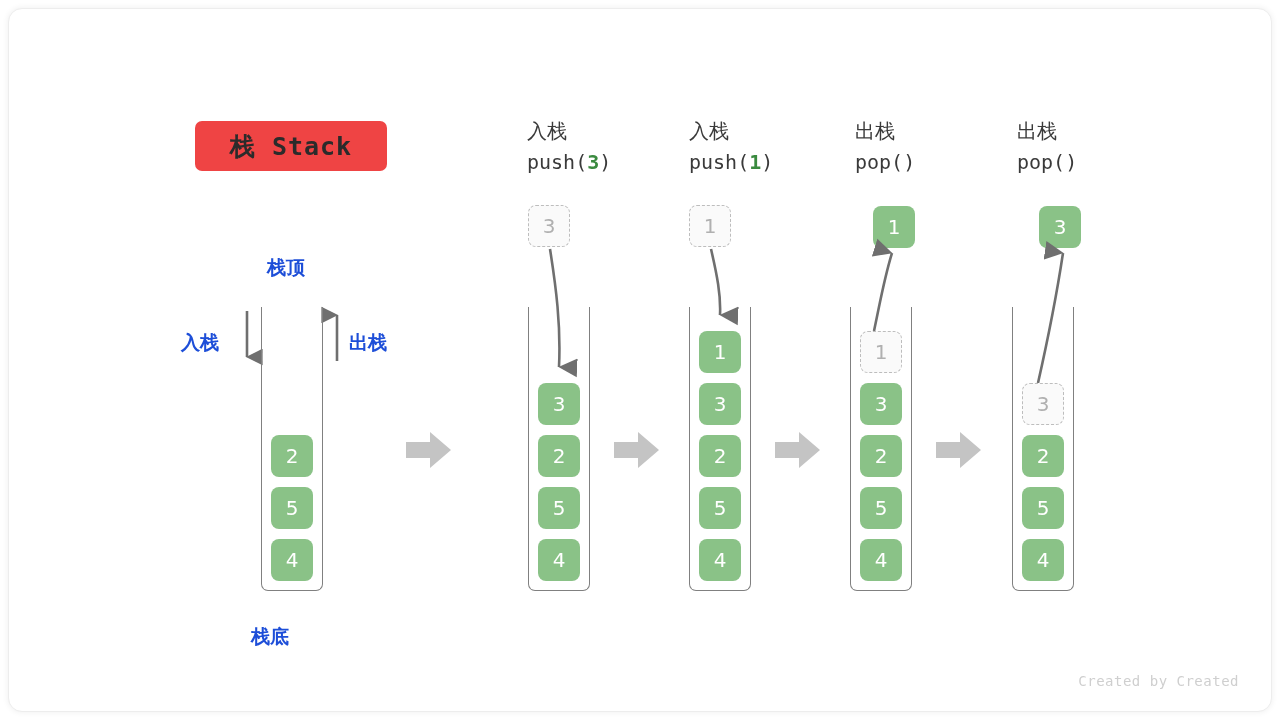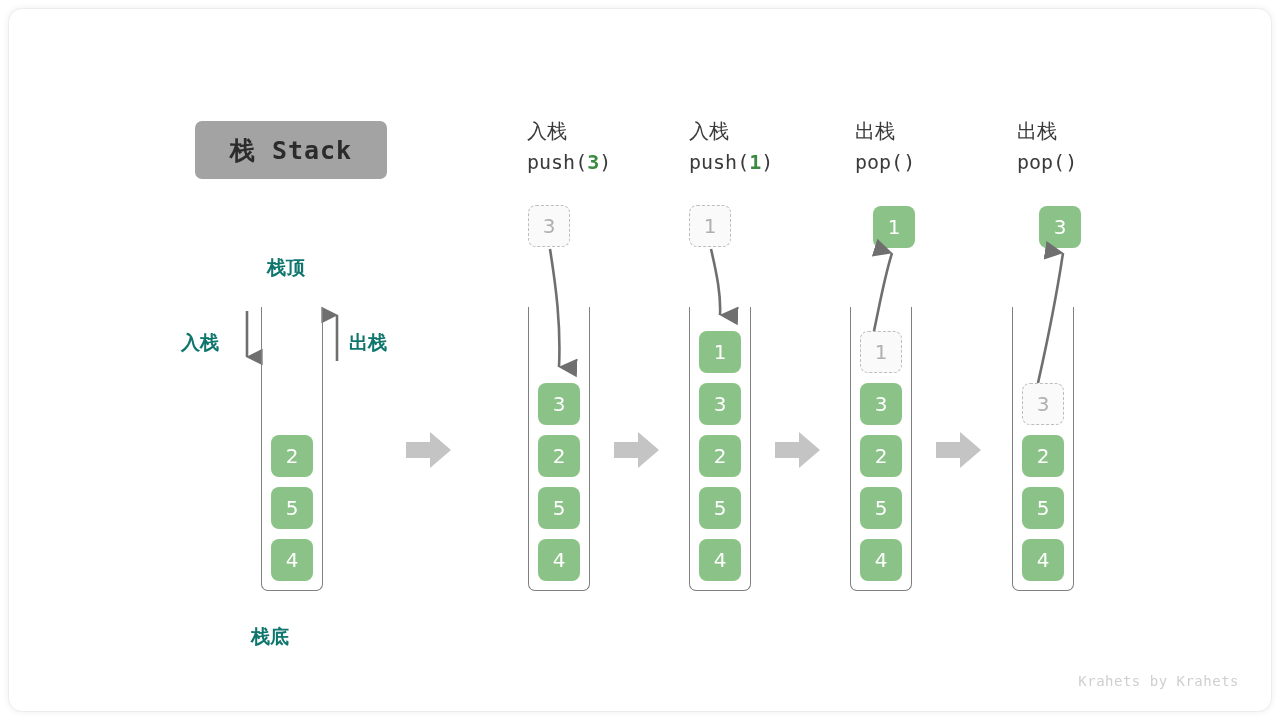--- a/index.html
+++ b/index.html
@@ -24,38 +24,38 @@
     border-radius: 14px;
     box-shadow: 0 0 6px rgba(0,0,0,0.07);
     box-sizing: border-box;
     overflow: hidden;
   }
   .abs { position: absolute; }
 
   
   #title-badge {
     left: 186px; top: 112px;
-    width: 192px; height: 58px;
-    background: #a3a3a3;
+    width: 192px; height: 50px;
+    background: #ef4444;
     border-radius: 7px;
     display: flex;
     align-items: center;
     justify-content: center;
     font-family: "DejaVu Sans Mono", "Liberation Mono", monospace;
     font-size: 25px;
     font-weight: bold;
     color: #2b2b2b;
     letter-spacing: 1px;
   }
 
   
   .cn-label {
     font-size: 19px;
     font-weight: bold;
-    color: #0f766e;
+    color: #1d4ed8;
     white-space: nowrap;
     text-align: right;
   }
   .col-head {
     font-size: 20px;
     color: #3a3a3a;
     white-space: nowrap;
     line-height: 1.55;
   }
   .col-head .mono {
@@ -256,15 +256,15 @@
     <path d="M29,136 C38,96 48,46 54,6" fill="none" stroke="#6f6f6f" stroke-width="2.6" marker-end="url(#mk-o3)"></path>
   </svg>
 
   <div class="abs stack-box" style="left:1003px; top:298px; height:284px;"></div>
 
   <div class="abs cell ghost" style="left:1013px; top:374px;">3</div>
   <div class="abs cell solid" style="left:1013px; top:426px;">2</div>
   <div class="abs cell solid" style="left:1013px; top:478px;">5</div>
   <div class="abs cell solid" style="left:1013px; top:530px;">4</div>
 
-  <div class="abs" id="credit">Krahets by Krahets</div>
+  <div class="abs" id="credit">Created by Created</div>
 
 </div>
 
 </body></html>

